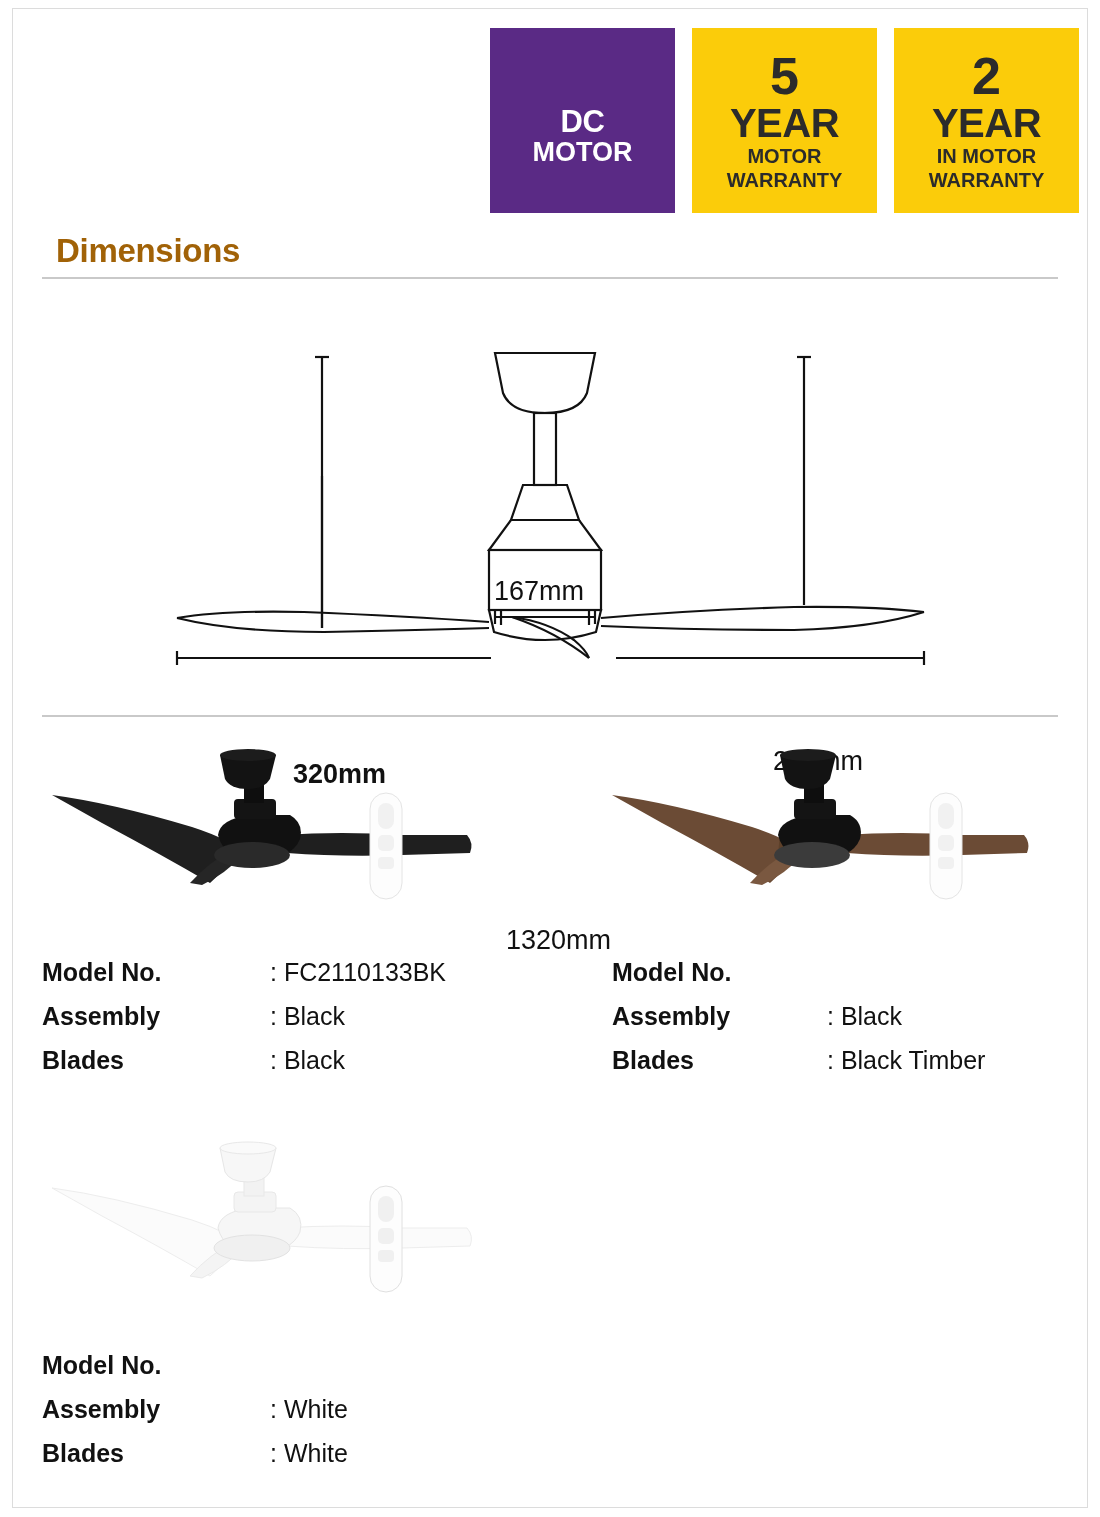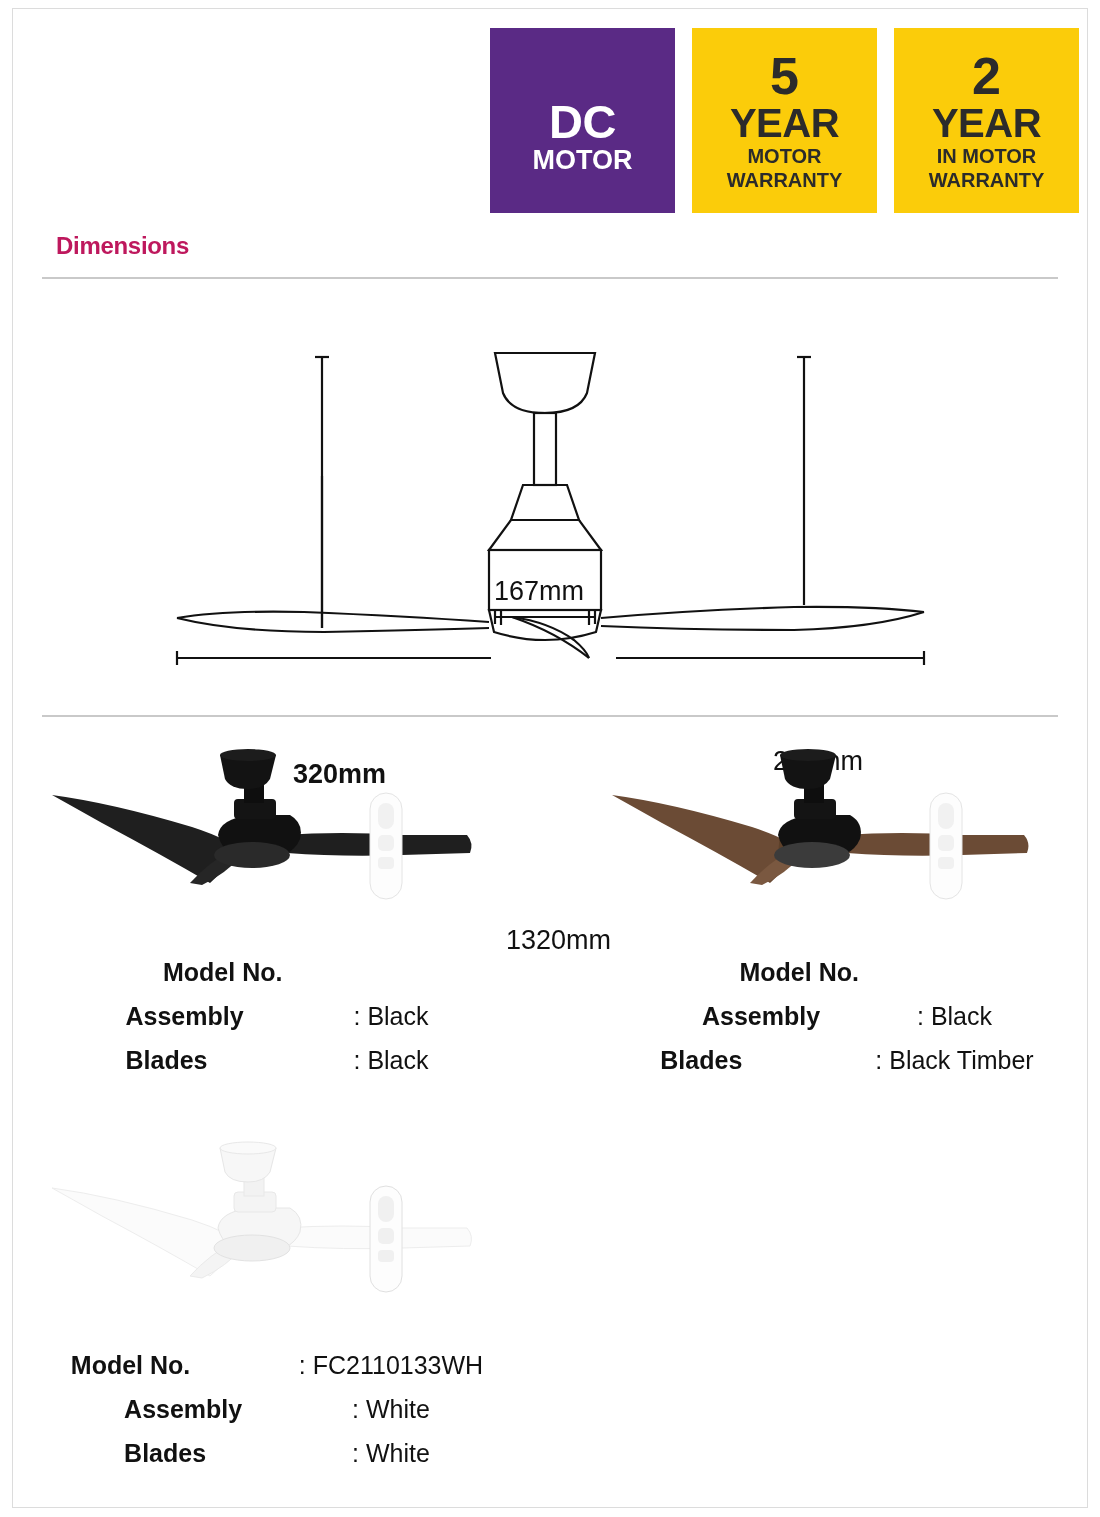--- a/index.html
+++ b/index.html
@@ -34,21 +34,21 @@
     width: 185px; height: 185px;
     display: flex;
     flex-direction: column;
     align-items: center;
     justify-content: center;
     box-sizing: border-box;
   }
   .badge-dc { background: #5A2A85; color: #ffffff; padding-top: 34px; }
   .badge-warranty { background: #FBCC0A; color: #2B2B2B; }
   .dc-main {
-    font-size: 47px;
+    font-size: 31px;
     font-weight: bold;
     line-height: 0.98;
     letter-spacing: -0.5px;
   }
   .dc-sub {
     font-size: 27px;
     font-weight: bold;
     line-height: 1.15;
     letter-spacing: 0px;
   }
@@ -68,24 +68,24 @@
     font-size: 20px;
     font-weight: bold;
     line-height: 1.2;
     text-align: center;
   }
 
   
   .section-title {
     position: absolute;
     left: 56px; top: 232px;
-    font-size: 24px;
+    font-size: 33px;
     font-weight: bold;
     letter-spacing: -0.3px;
-    color: #be185d;
+    color: #a16207;
   }
   .rule {
     position: absolute;
     left: 42px;
     width: 1016px;
     height: 2px;
     background: #c9c9c9;
   }
   .rule-1 { top: 277px; }
   .rule-2 { top: 715px; }
@@ -118,21 +118,21 @@
   .v3 { left: 42px;  top: 1128px; }
 
   .fan-img { position: relative; width: 470px; height: 205px; }
 
   .spec-table {
     position: relative;
     margin-top: 10px;
     font-size: 25px;
     line-height: 44px;
   }
-  .spec-row { display: flex; justify-content: center; }
+  .spec-row { display: flex; }
   .spec-key {
     width: 228px;
     font-weight: bold;
     color: #111111;
   }
   .spec-val {
     color: #111111;
     white-space: nowrap;
   }
   .v2 .spec-key { width: 215px; }
@@ -242,20 +242,21 @@
         <rect x="328" y="58" width="32" height="106" rx="16" fill="#fdfdfd" stroke="#e4e4e4" stroke-width="1"></rect>
         <rect x="336" y="68" width="16" height="26" rx="8" fill="#f1f1f1"></rect>
         <rect x="336" y="100" width="16" height="16" rx="5" fill="#f1f1f1"></rect>
         <rect x="336" y="122" width="16" height="12" rx="4" fill="#f1f1f1"></rect>
       </g>
     </svg>
   </div>
   <div class="spec-table">
     <div class="spec-row">
       <div class="spec-key">Model No.</div>
+      <div class="spec-val">: FC2110133BK</div>
     </div>
     <div class="spec-row">
       <div class="spec-key">Assembly</div>
       <div class="spec-val">: Black</div>
     </div>
     <div class="spec-row">
       <div class="spec-key">Blades</div>
       <div class="spec-val">: Black</div>
     </div>
   </div>
@@ -321,21 +322,20 @@
         <rect x="328" y="58" width="32" height="106" rx="16" fill="#fdfdfd" stroke="#e0e0e0" stroke-width="1"></rect>
         <rect x="336" y="68" width="16" height="26" rx="8" fill="#f0f0f0"></rect>
         <rect x="336" y="100" width="16" height="16" rx="5" fill="#f0f0f0"></rect>
         <rect x="336" y="122" width="16" height="12" rx="4" fill="#f0f0f0"></rect>
       </g>
     </svg>
   </div>
   <div class="spec-table">
     <div class="spec-row">
       <div class="spec-key">Model No.</div>
-      <div class="spec-val">: FC2110133WH</div>
     </div>
     <div class="spec-row">
       <div class="spec-key">Assembly</div>
       <div class="spec-val">: White</div>
     </div>
     <div class="spec-row">
       <div class="spec-key">Blades</div>
       <div class="spec-val">: White</div>
     </div>
   </div>

